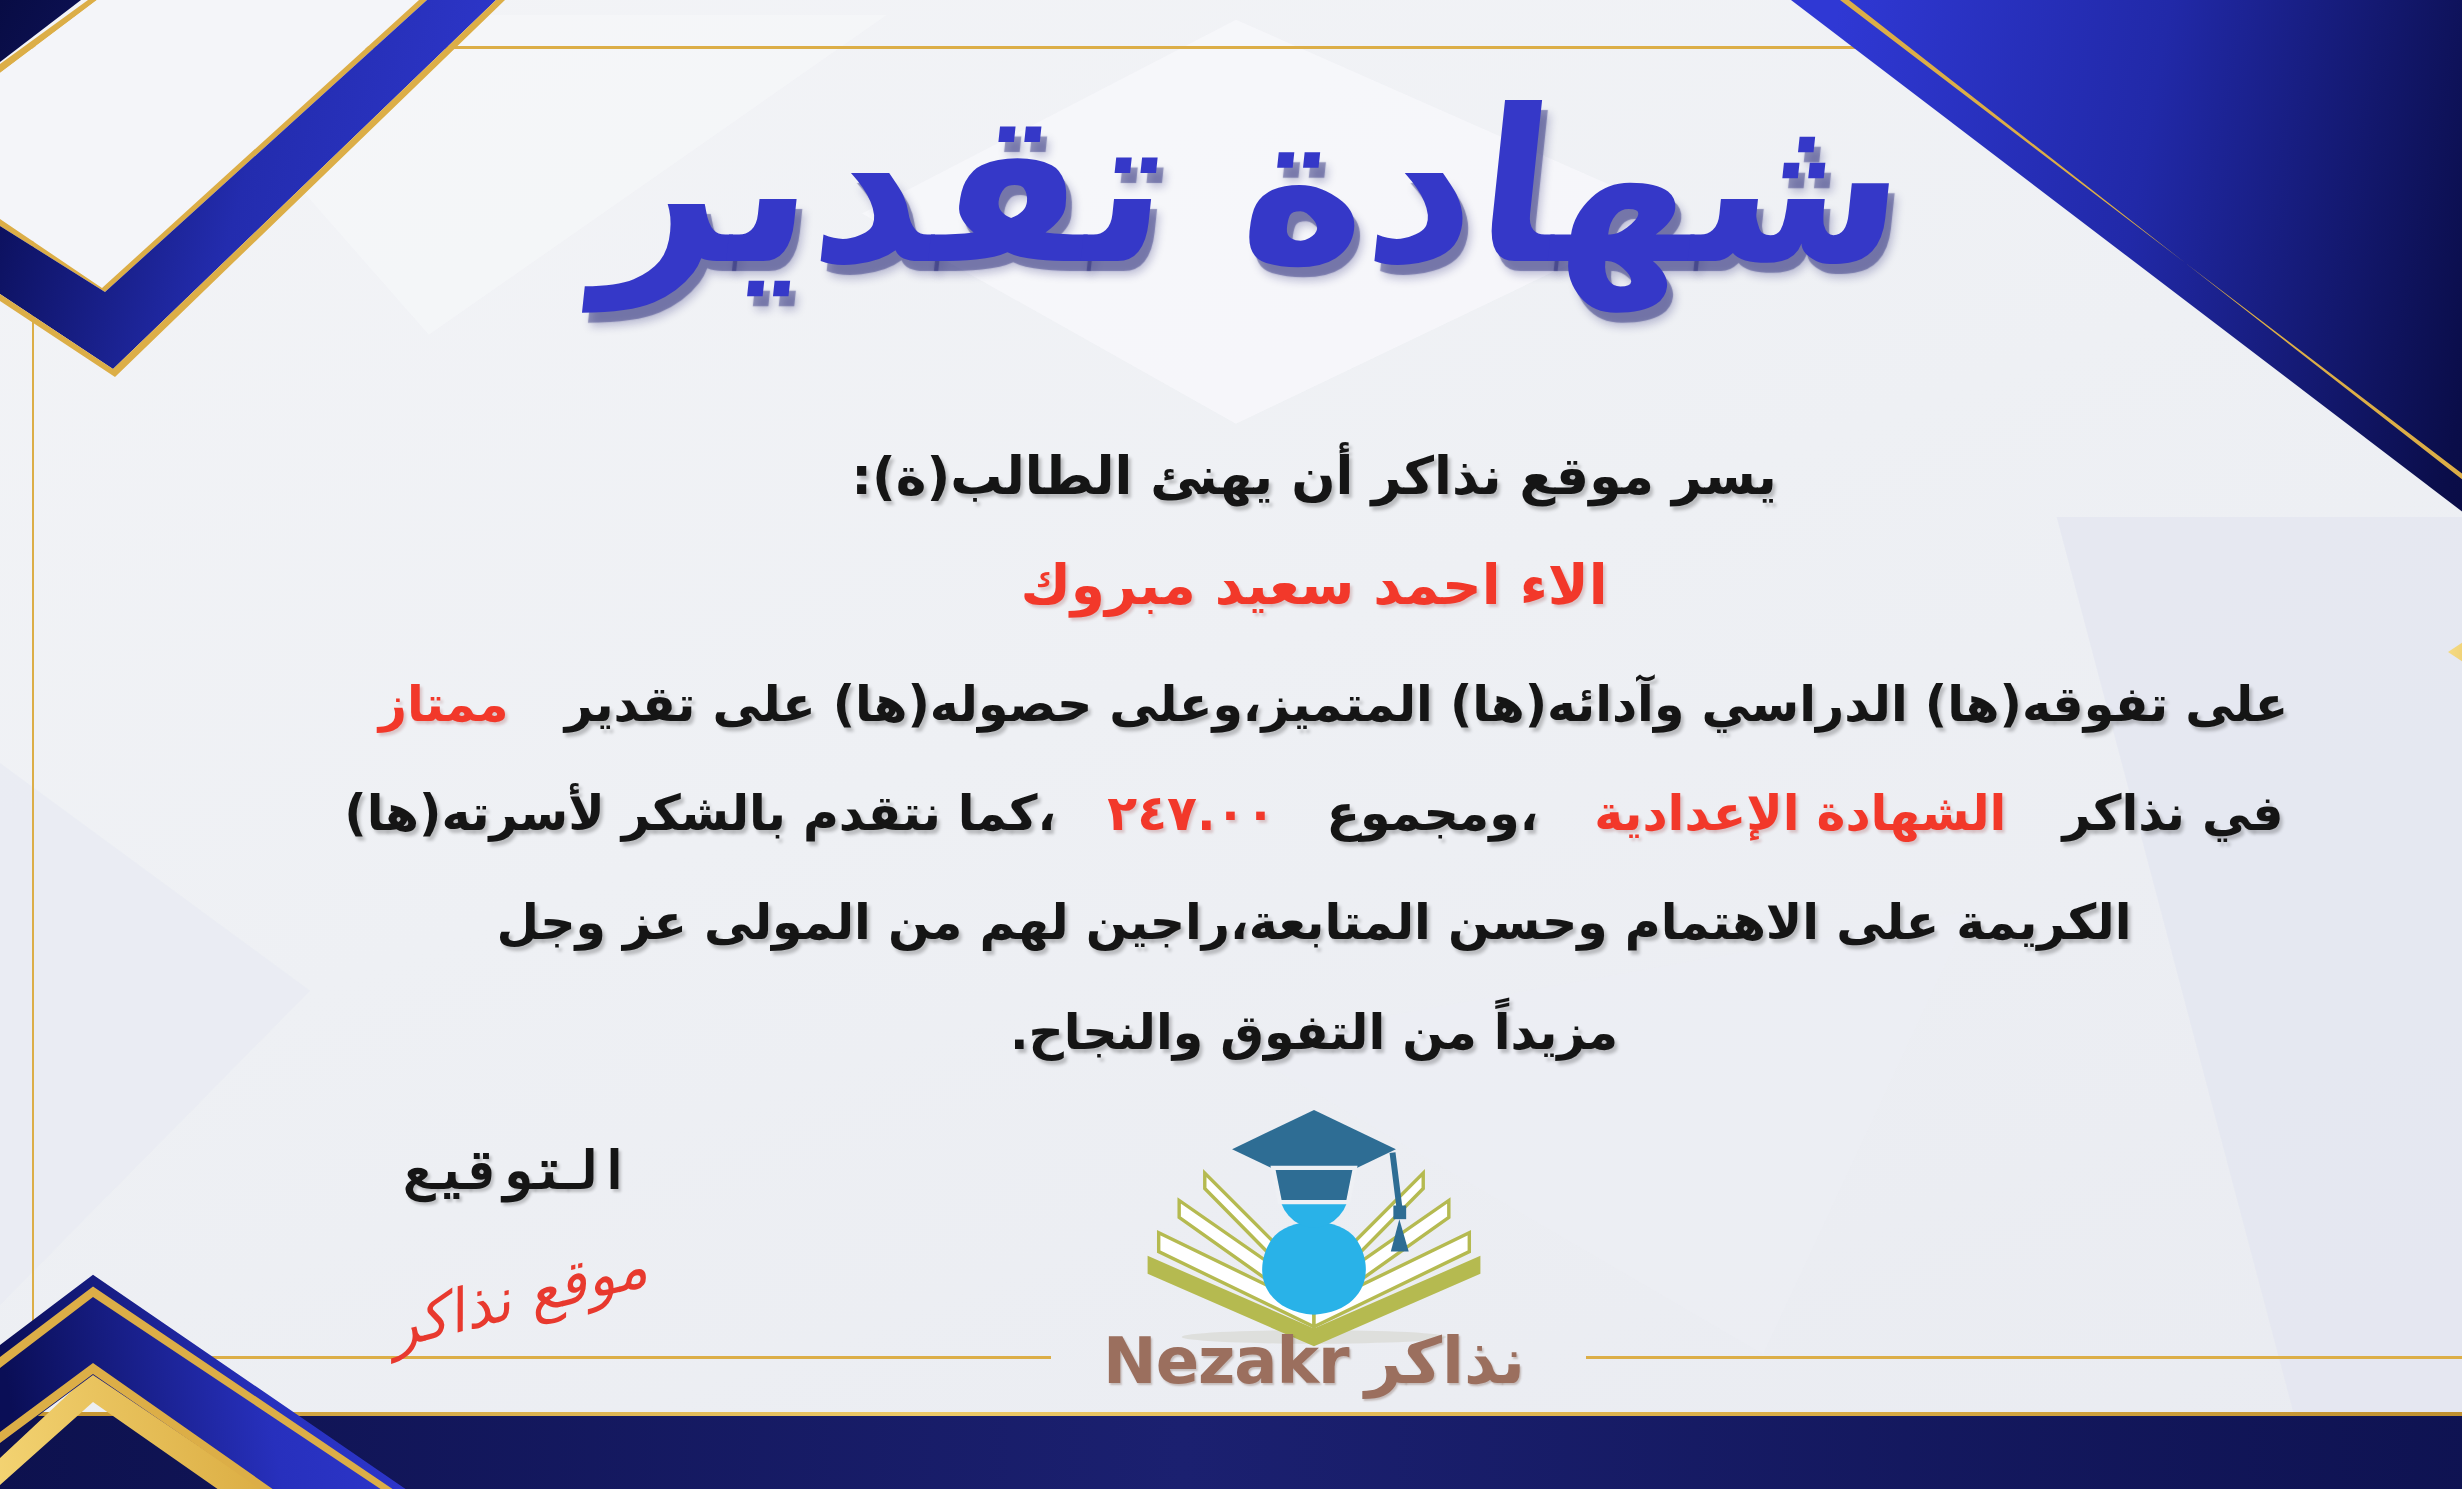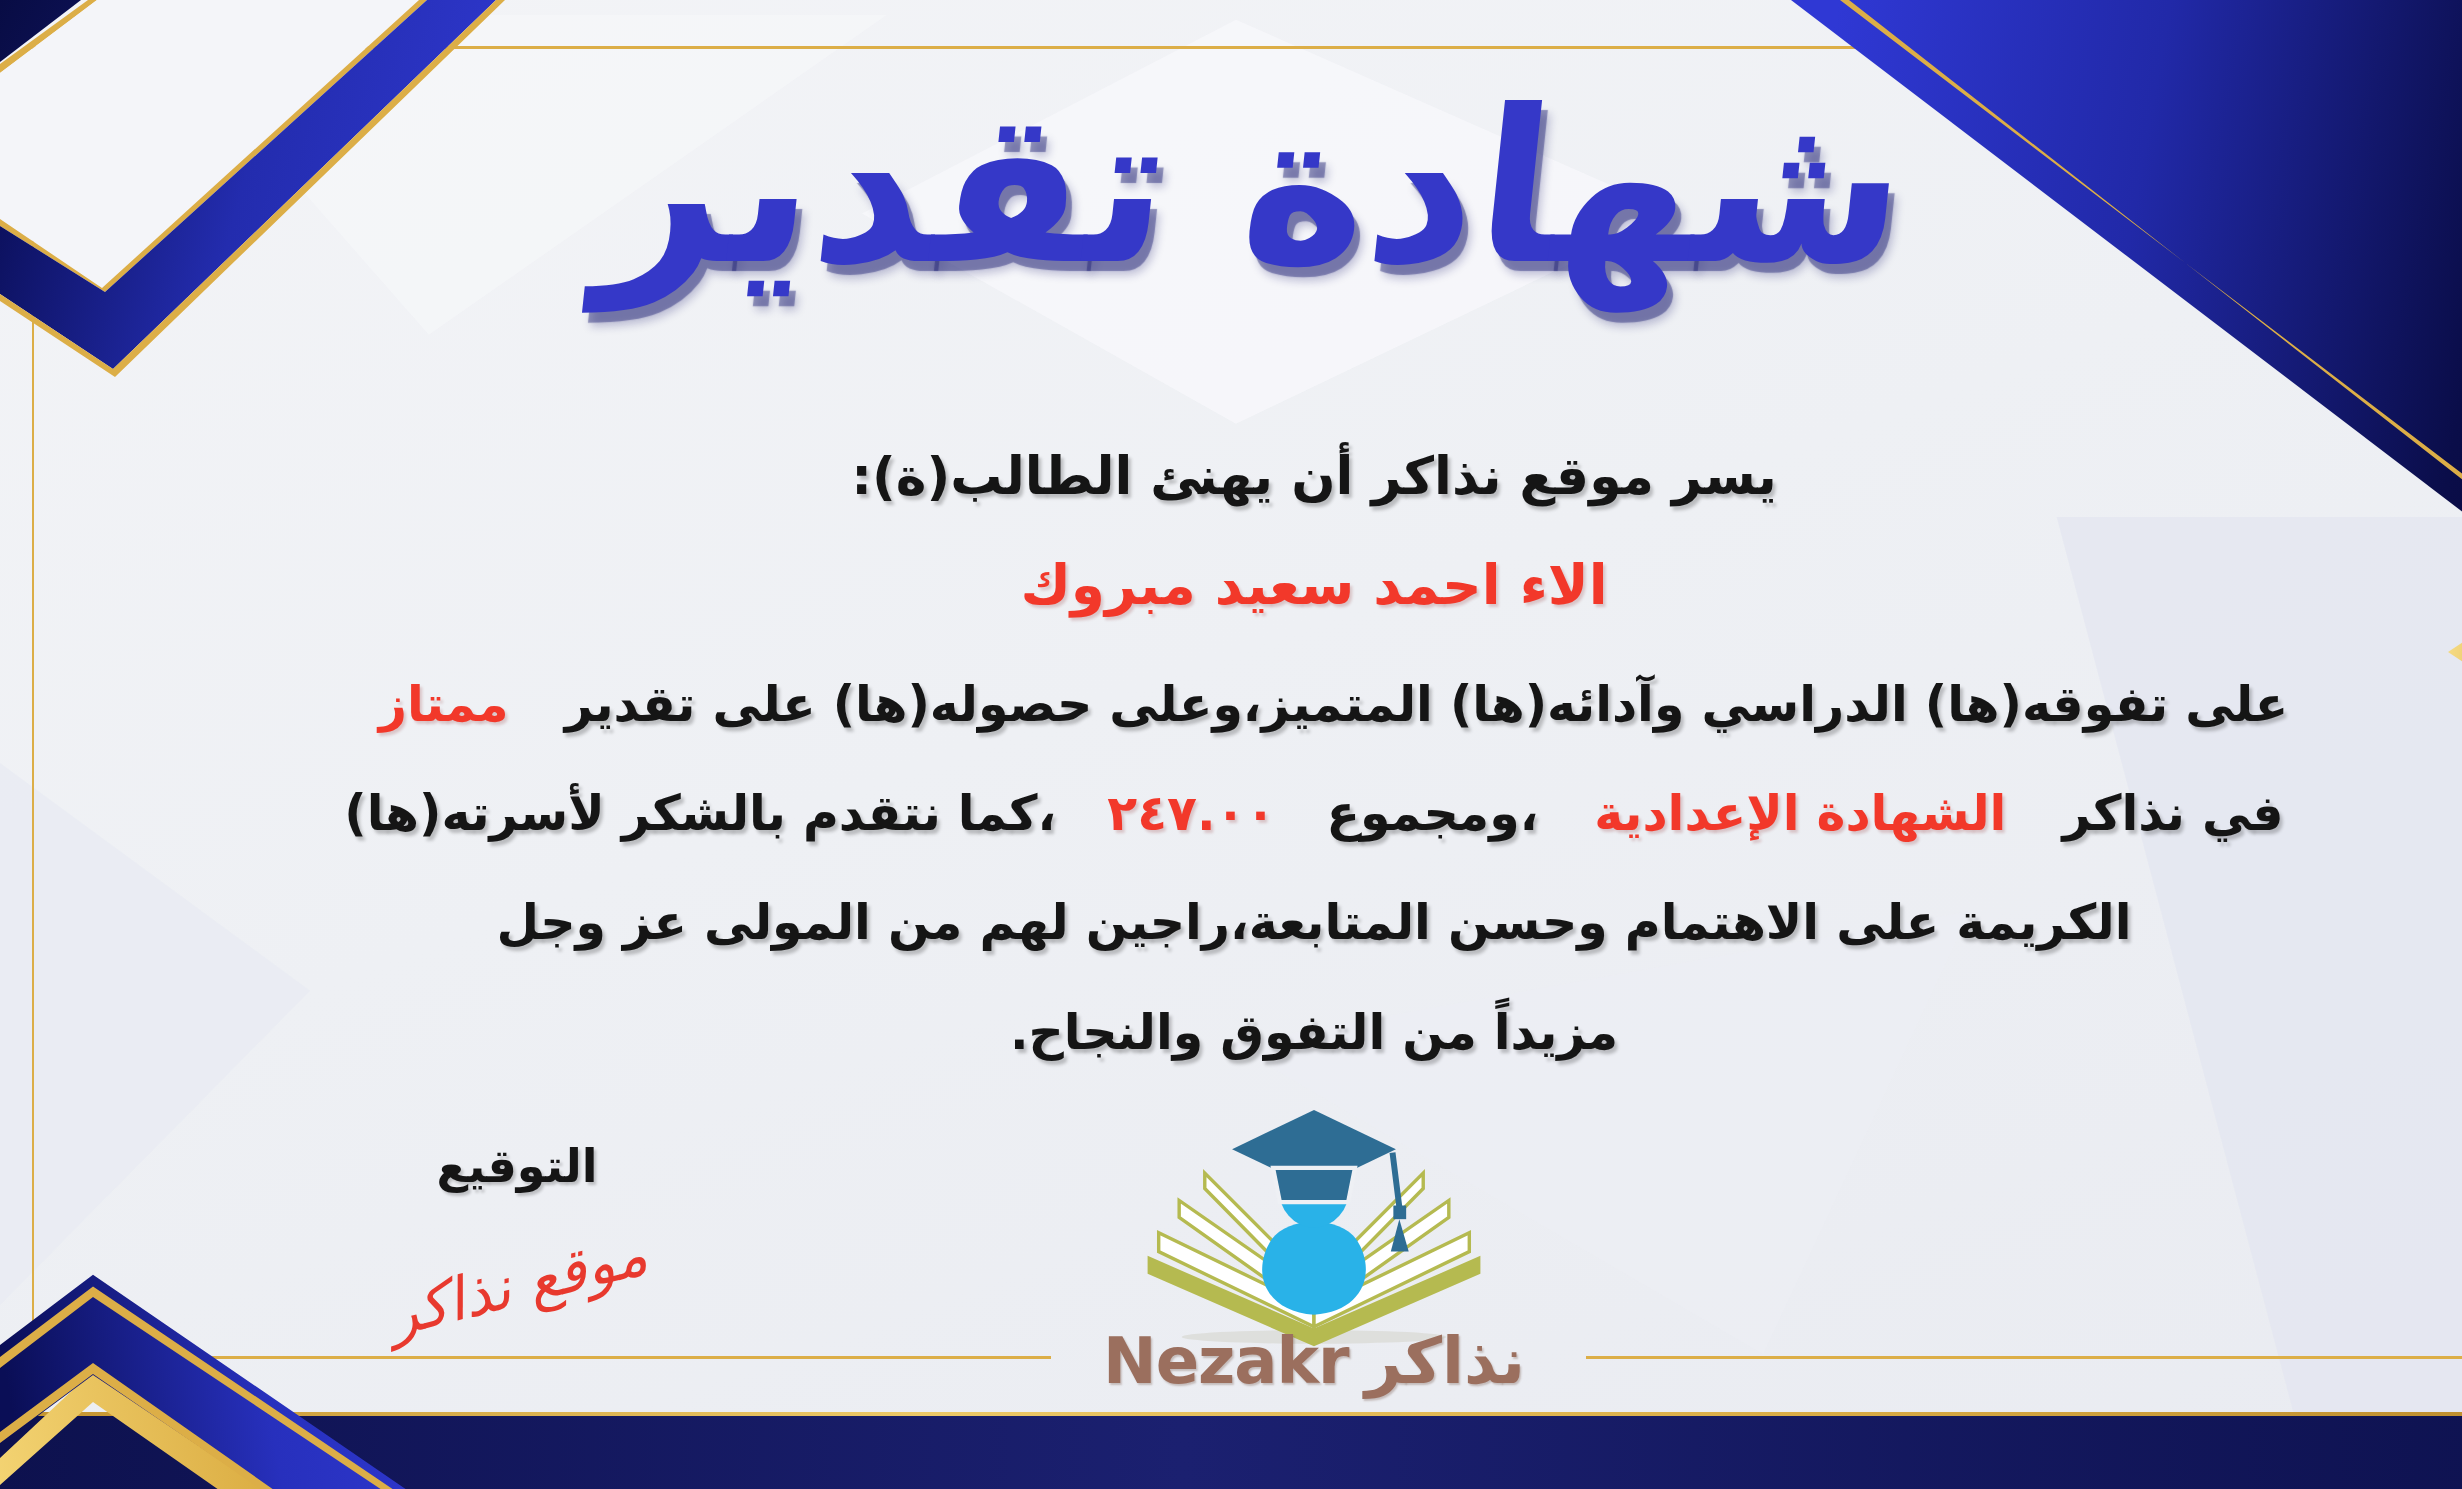--- a/index.html
+++ b/index.html
@@ -97,22 +97,22 @@
   .intro{top:446px;font-size:52px;}
   .student{top:553px;font-size:55px;color:var(--red);text-shadow:2.5px 3.4px 3px rgba(120,0,0,.18);}
   .p1{top:676px;font-size:49px;}
   .p2{top:785px;font-size:49px;}
   .p3{top:894px;font-size:49px;}
   .p4{top:1004px;font-size:49px;}
   .hl{color:var(--red);margin:0 39px;text-shadow:2.5px 3.4px 3px rgba(120,0,0,.18);}
   .hl-num{color:var(--red);margin:0 34px;direction:ltr;unicode-bidi:embed;}
   
   .sig{position:absolute;left:374px;top:1139px;width:286px;text-align:center;}
-  .sig-label{font-size:46px;font-weight:700;color:var(--ink);direction:rtl;
-    text-shadow:2.5px 3.4px 3px rgba(0,0,0,.2);}
+  .sig-label{font-size:54px;font-weight:700;color:var(--ink);direction:rtl;
+    text-shadow:2.5px 3.4px 3px rgba(0,0,0,.2);font-family:Liberation Mono, monospace;}
   .sig-script{margin-top:57px;font-size:59px;font-style:italic;color:#e8392e;direction:rtl;
     transform:rotate(-14deg);white-space:nowrap;}
   
   .logo-wrap{position:absolute;left:0;right:0;top:1098px;text-align:center;}
   .logo-wrap svg{width:384px;height:256px;}
   .logo-text{position:absolute;left:0;right:0;top:1324px;text-align:center;direction:ltr;}
   .logo-text span{font-size:64px;font-weight:800;color:var(--brown);letter-spacing:-1px;
     text-shadow:1.5px 2px 2px rgba(80,40,20,.25);}
   .logo-text .ar{margin-left:13.8px;letter-spacing:0;}
 </style>

